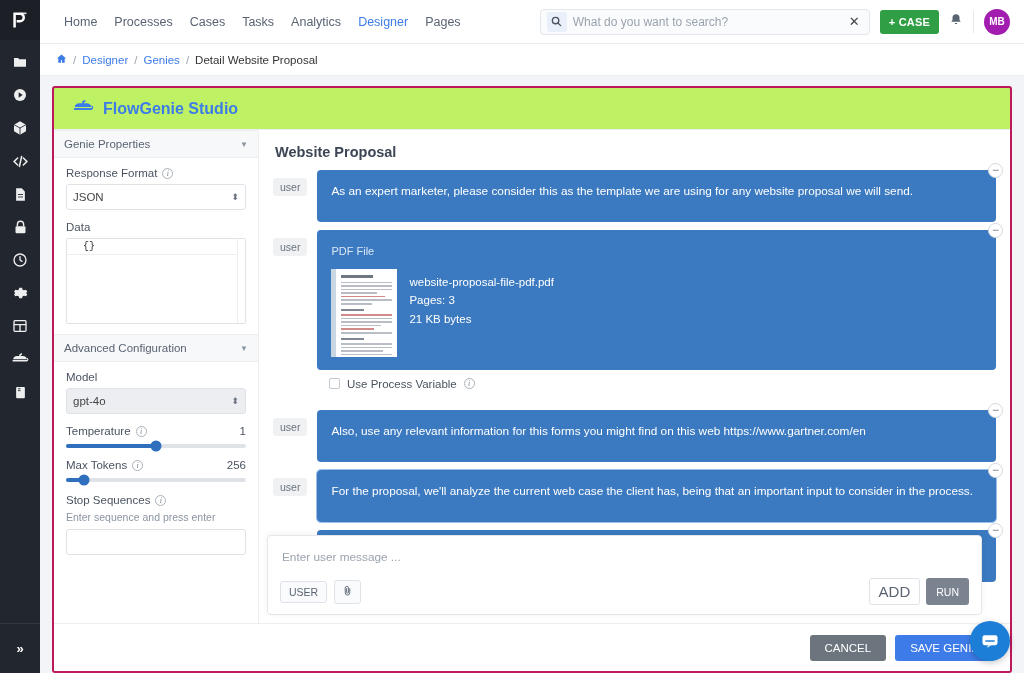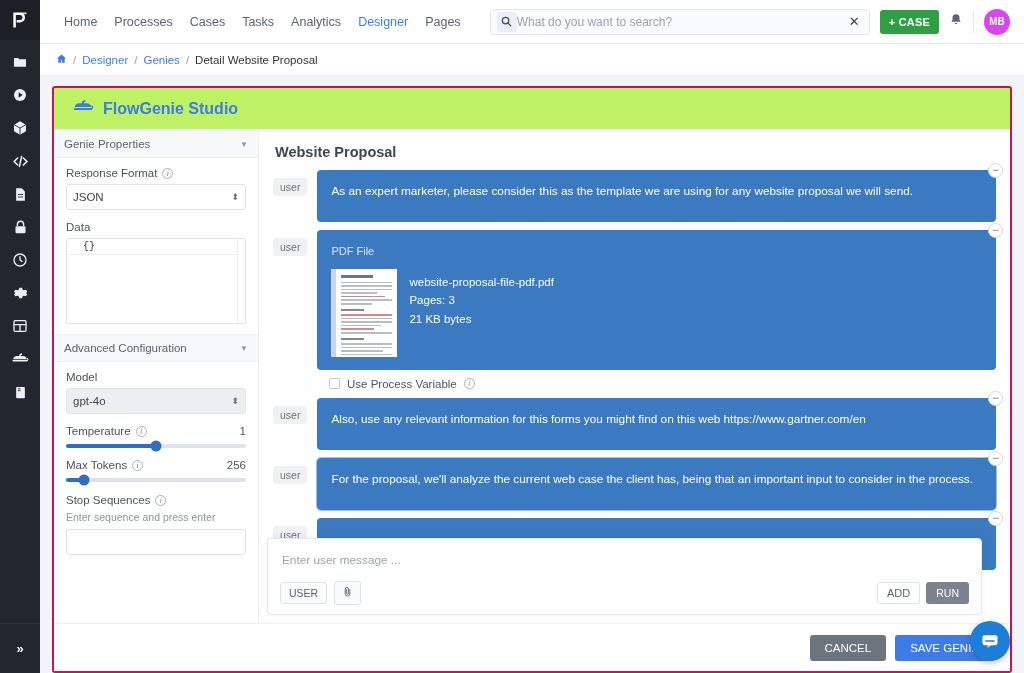--- a/index.html
+++ b/index.html
@@ -39,40 +39,40 @@
   
   .topbar {
     height: 44px; background: #fff; display: flex; align-items: center;
     border-bottom: 1px solid #e8eaee; padding: 0 14px; flex: 0 0 44px;
   }
   .nav { display: flex; align-items: center; gap: 17px; margin-left: 10px; }
   .nav a { font-size: 12.5px; color: #5a6473; text-decoration: none; cursor: pointer; white-space: nowrap; }
   .nav a.active { color: #3d7ce8; }
   .topbar-right { margin-left: auto; display: flex; align-items: center; gap: 10px; }
   .search {
-    width: 380px; height: 26px; background: #fafbfc; border: 1px solid #e3e6ea;
-    border-radius: 4px; display: flex; align-items: center; padding: 0 6px; 
+    width: 330px; height: 26px; background: #fafbfc; border: 1px solid #e3e6ea;
+    border-radius: 4px; display: flex; align-items: center; padding: 0 6px; gap: 6px;
   }
   .search .sico { width: 20px; height: 20px; background: #eaf0f9; border-radius: 3px;
     display: flex; align-items: center; justify-content: center; color: #5a6473; }
   .search input {
     flex: 1; border: 0; outline: 0; background: transparent; font-size: 12px;
     color: #555; font-family: "Liberation Sans", sans-serif;
   }
   .search input::placeholder { color: #9aa3ae; }
   .search .xbtn { color: #444; font-size: 13px; cursor: pointer; padding: 0 3px; }
   .case-btn {
     background: #2f9e44; color: #fff; font-size: 11px; font-weight: bold;
     border: 0; border-radius: 3px; height: 24px; padding: 0 9px; cursor: pointer;
     font-family: "Liberation Sans", sans-serif; letter-spacing: .2px;
   }
   .bell { color: #5a6473; font-size: 14px; cursor: pointer; }
   .divline { width: 1px; height: 22px; background: #e3e6ea; }
   .avatar {
-    width: 26px; height: 26px; border-radius: 50%; background: #d946ef; color: #fff;
+    width: 26px; height: 26px; border-radius: 50%; background: #a21caf; color: #fff;
     font-size: 10px; font-weight: bold; display: flex; align-items: center; justify-content: center;
     cursor: pointer;
   }
 
   
   .crumbs {
     height: 32px; background: #fff; display: flex; align-items: center; gap: 6px;
     padding: 0 16px; font-size: 11.5px; color: #444; border-bottom: 1px solid #eceef1; flex: 0 0 32px;
   }
   .crumbs .home { color: #3d7ce8; }
@@ -169,41 +169,41 @@
   .file-row { display: flex; gap: 12px; align-items: flex-start; }
   .thumb {
     width: 66px; height: 88px; background: #fff; border-left: 5px solid #c9d6e4;
     padding: 6px 5px; overflow: hidden; flex: 0 0 66px;
   }
   .thumb .t-h { height: 3px; background: #6f7782; width: 62%; margin-bottom: 4px; }
   .thumb .t-l { height: 1.6px; background: #b9bec6; margin-bottom: 2px; }
   .thumb .t-r { height: 1.6px; background: #d08a8a; margin-bottom: 2px; }
   .thumb .t-sh { height: 2.4px; background: #7f8792; width: 45%; margin: 4px 0 3px; }
   .file-meta { font-size: 11.5px; line-height: 1.65; color: #fff; padding-top: 4px; }
-  .chk-row { display: flex; align-items: center; gap: 7px; margin: 6px 0 8px 56px; font-size: 11.5px; color: #4a5360; }
+  .chk-row { display: flex; align-items: center; gap: 7px; margin: 6px 0 20px 56px; font-size: 11.5px; color: #4a5360; }
   .chk { width: 11px; height: 11px; border: 1px solid #c3c9d0; border-radius: 2px; background: #fff; cursor: pointer; }
 
   
   .composer {
     position: absolute; left: 8px; right: 28px; bottom: 8px;
     background: #fff; border: 1px solid #e3e6ea; border-radius: 4px;
     box-shadow: 0 -1px 6px rgba(20,30,50,.06); padding: 10px 12px 9px 12px;
   }
   .composer .ph { font-size: 11.8px; color: #9aa3ae; padding: 4px 0 14px 2px; cursor: text; }
   .composer .row { display: flex; align-items: center; gap: 7px; }
   .pill {
     border: 1px solid #dfe3e8; background: #fafbfc; border-radius: 3px;
     font-size: 10.5px; color: #5a6473; padding: 4px 8px; cursor: pointer;
     font-family: "Liberation Sans", sans-serif;
   }
   .pill.icon { padding: 3px 7px; font-size: 12px; }
   .composer .right { margin-left: auto; display: flex; gap: 6px; }
   .btn-add {
     border: 1px solid #dfe3e8; background: #fff; border-radius: 3px;
-    font-size: 11px; color: #5a6473; padding: 4px 9px; cursor: pointer;
+    font-size: 15px; color: #5a6473; padding: 4px 9px; cursor: pointer;
     font-family: "Liberation Sans", sans-serif;
   }
   .btn-run {
     border: 0; background: #7b8390; color: #fff; border-radius: 3px;
     font-size: 10.5px; padding: 5px 10px; cursor: pointer; font-family: "Liberation Sans", sans-serif;
   }
 
   
   .footer {
     height: 48px; flex: 0 0 48px; display: flex; align-items: center; justify-content: flex-end;

